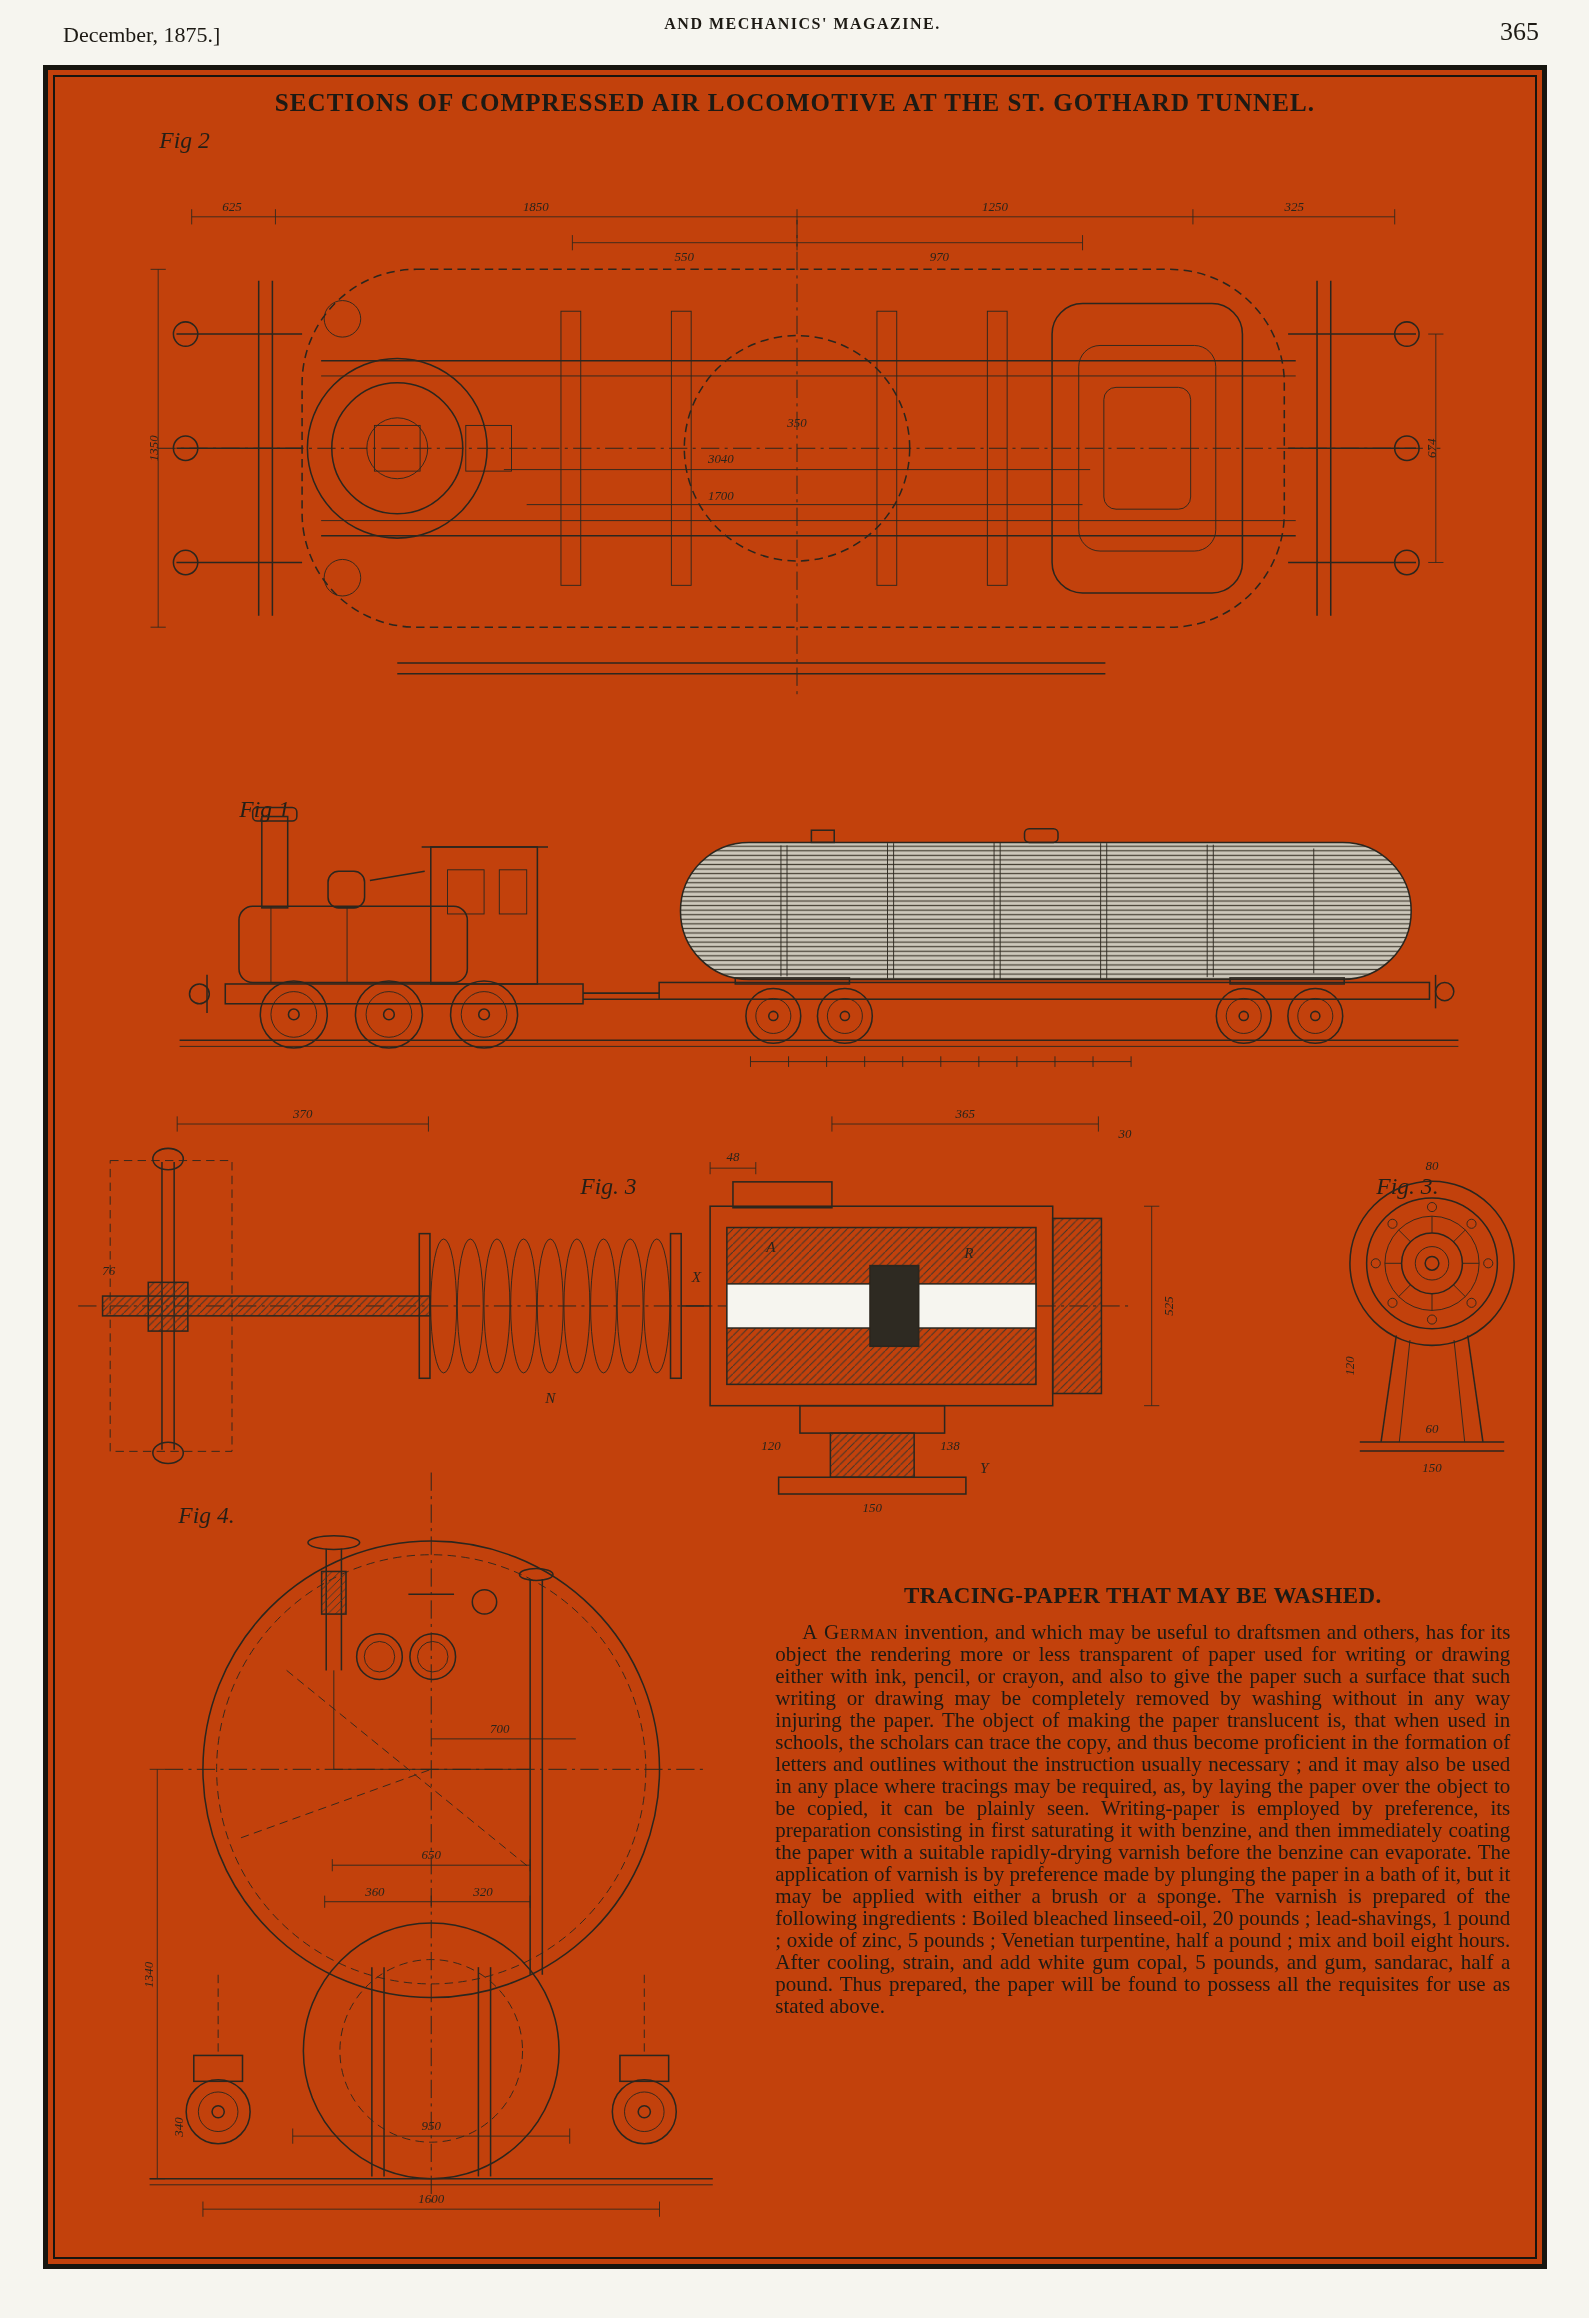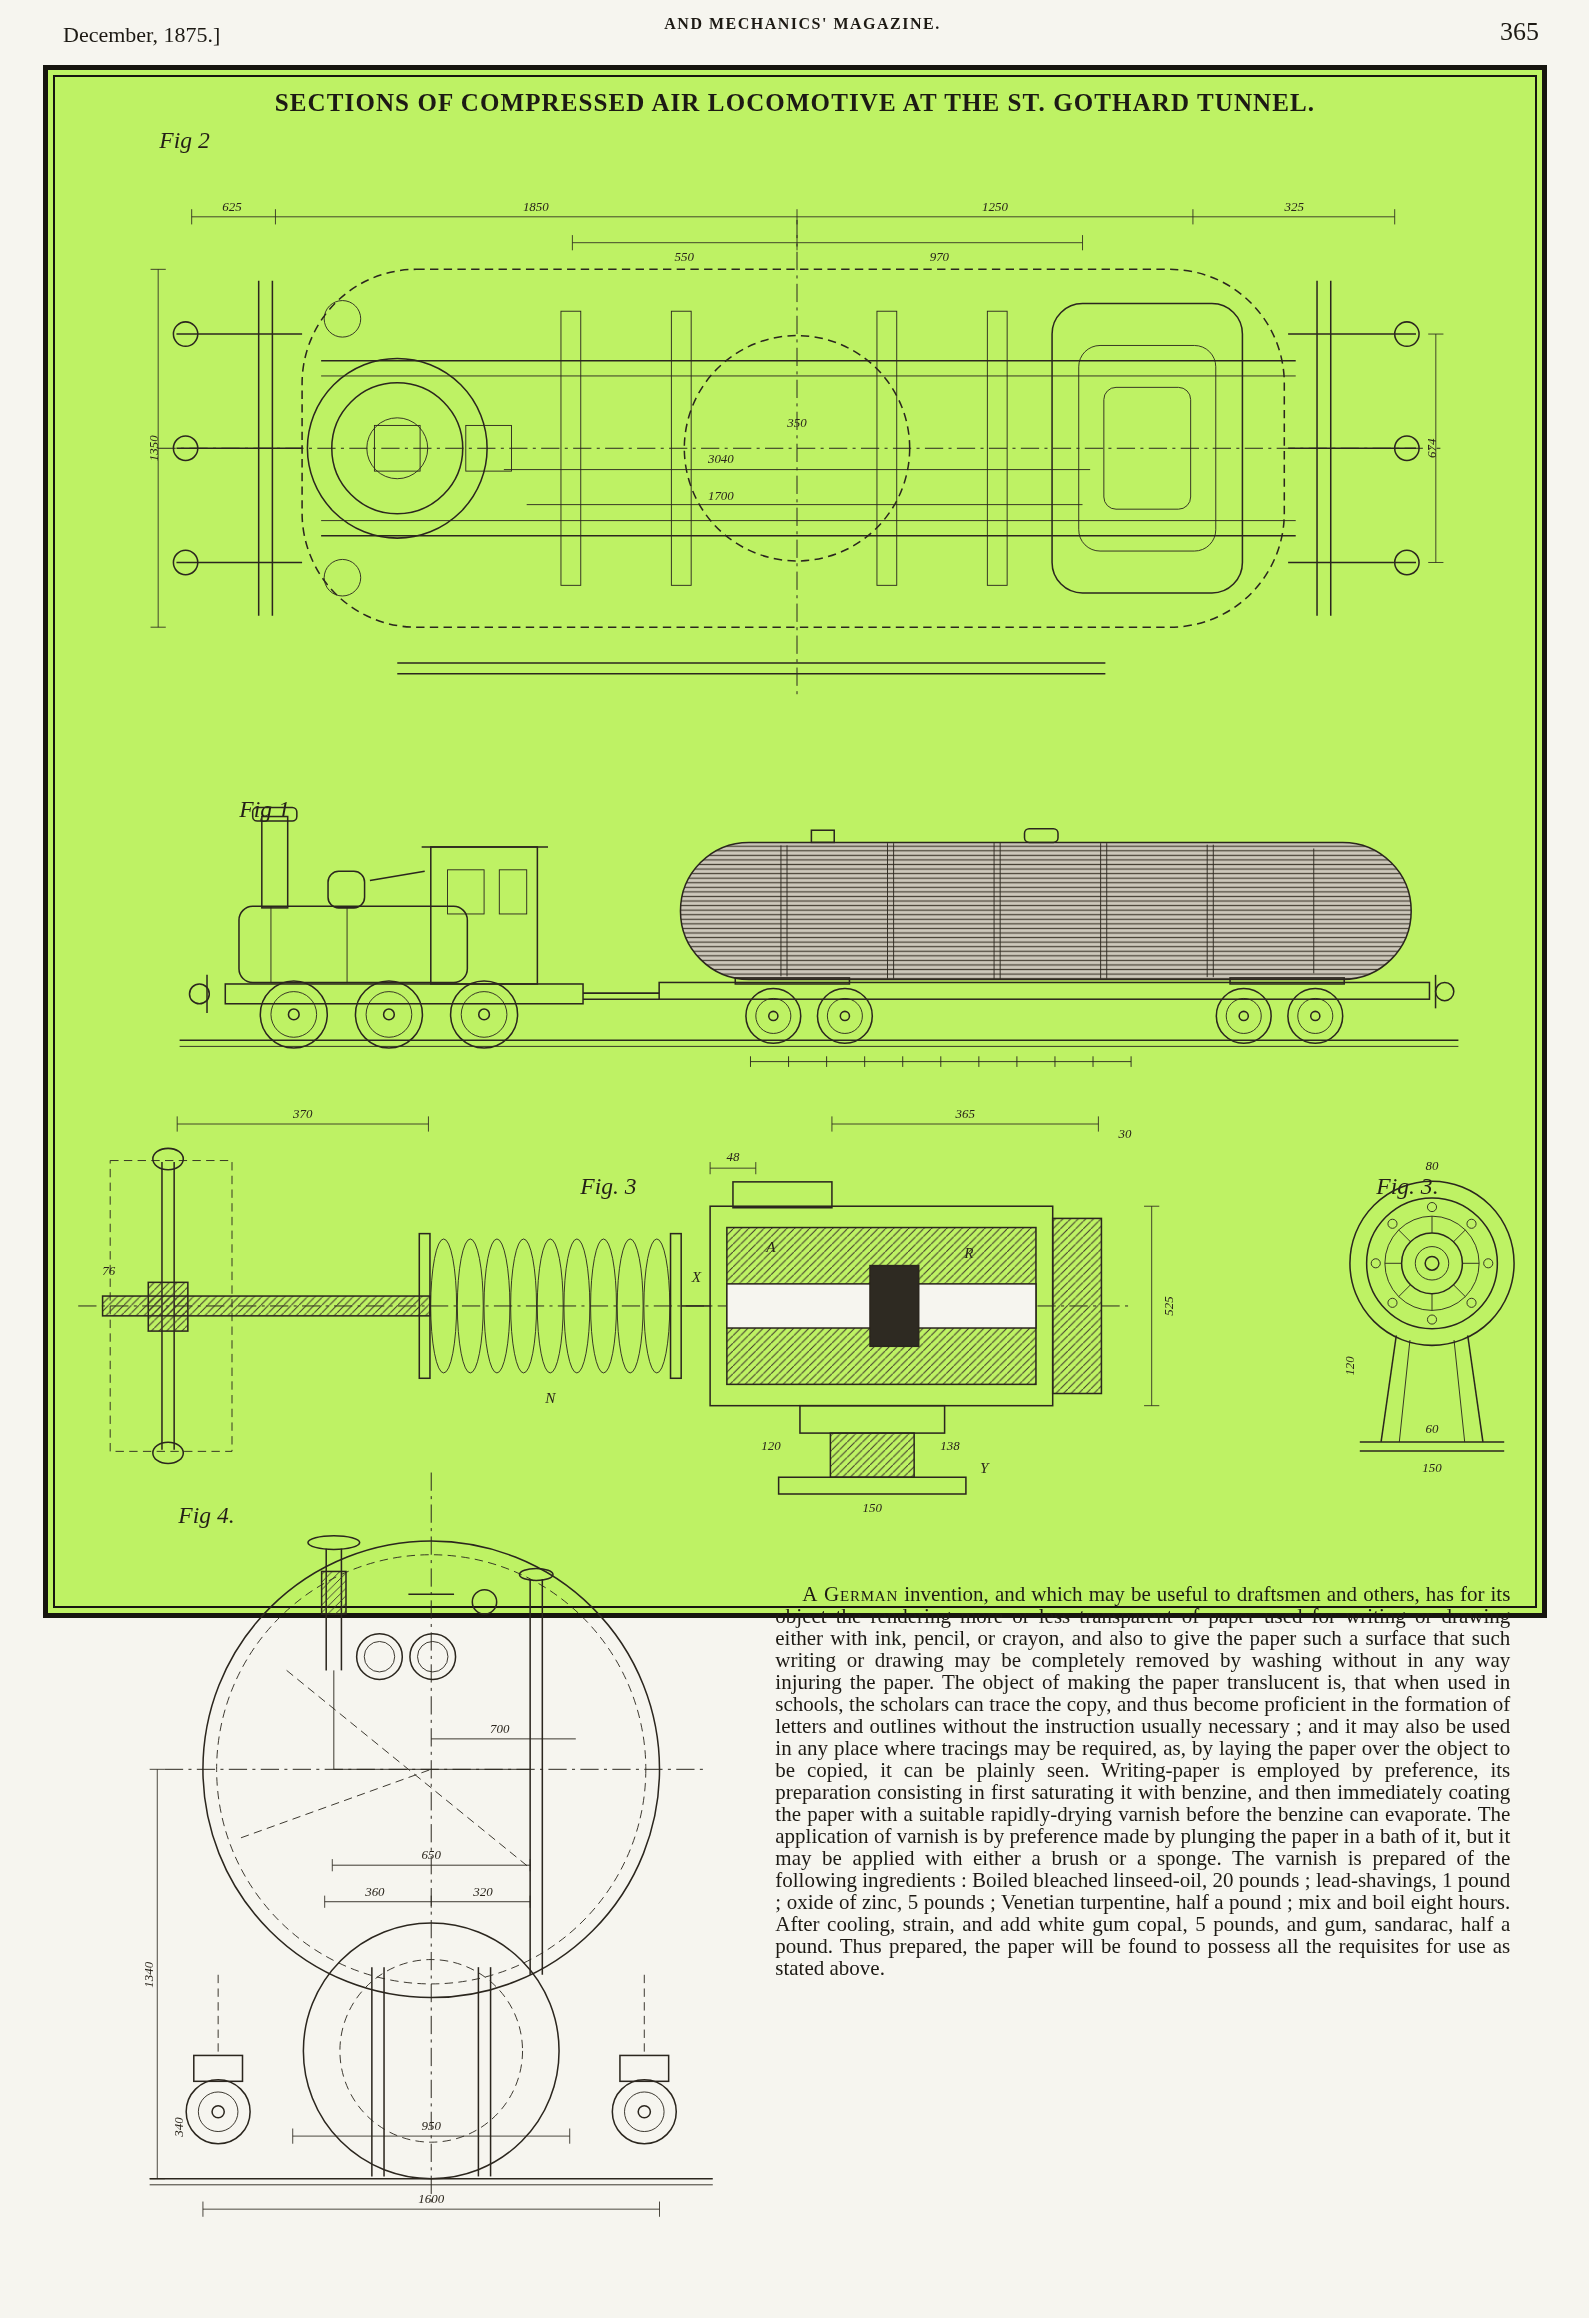--- a/index.html
+++ b/index.html
@@ -5,22 +5,22 @@
   html,body{margin:0;padding:0;background:#dedbd2;}
   .page{position:relative;width:1589px;height:2319px;background:#f6f5ef;
         font-family:"Liberation Serif","DejaVu Serif",serif;color:#1d1a14;overflow:hidden;}
   
   .header{position:absolute;top:15px;left:16px;right:0;height:38px;}
   .header .date{position:absolute;left:47px;top:6.9px;font-size:22px;}
   .header .mag{position:absolute;left:50%;transform:translateX(-50%);top:0;font-size:16px;
                font-weight:bold;letter-spacing:1.5px;}
   .header .pageno{position:absolute;right:50px;top:2.3px;font-size:26px;}
   
-  .plate{position:absolute;left:43px;top:65px;width:1504px;height:1553px;
-         border:5.3px solid #17150f;box-sizing:border-box;padding:5.3px;background:#bef264;}
+  .plate{position:absolute;left:43px;top:65px;width:1504px;height:2204px;
+         border:5.3px solid #17150f;box-sizing:border-box;padding:5.3px;background:#c2410c;}
   .plate-inner{position:relative;width:100%;height:100%;border:2.3px solid #17150f;box-sizing:border-box;}
   .plate-title{position:absolute;top:12px;left:0;width:100%;text-align:center;
                font-size:25px;font-weight:bold;letter-spacing:1.1px;}
   .figlabel{position:absolute;font-style:italic;font-size:23.6px;color:#241f17;}
   .fig{position:absolute;}
   
   svg .draw{stroke:#2b261e;fill:none;stroke-width:2;}
   svg .thin{stroke-width:1.2;}
   svg .dash{stroke-dasharray:11 7;}
   svg .cl{stroke-dasharray:24 7 4 7;stroke-width:1.3;}
@@ -427,20 +427,21 @@
         <text class="sm" x="430" y="548">650</text>
         <text class="sm" x="356" y="596">360</text>
         <text class="sm" x="498" y="596">320</text>
         <text class="sm" x="430" y="904">950</text>
         <text class="sm" x="430" y="1000">1600</text>
         <text class="sm" x="58" y="706" transform="rotate(-90 58 700)">1340</text>
         <text class="sm" x="98" y="906" transform="rotate(-90 98 900)">340</text>
       </svg>
 
       <div class="article">
+        <h2>TRACING-PAPER THAT MAY BE WASHED.</h2>
         <p><span class="sc">A German</span>
 <span>invention, and which may be useful to draftsmen and others, has for its object the rendering more or less transparent of paper used for writing or drawing either with ink, pencil, or crayon, and also to give the paper such a surface that such writing or drawing may be completely removed by washing without in any way injuring the paper.  The object of making the paper translucent is, that when used in schools, the scholars can trace the copy, and thus become proficient in the formation of letters and outlines without the instruction usually necessary ; and it may also be used in any place where tracings may be required, as, by laying the paper over the object to be copied, it can be plainly seen.  Writing-paper is employed by preference, its preparation consisting in first saturating it with benzine, and then immediately coating the paper with a suitable rapidly-drying varnish before the benzine can evaporate.  The application of varnish is by preference made by plunging the paper in a bath of it, but it may be applied with either a brush or a sponge.  The varnish is prepared of the following ingredients : Boiled bleached linseed-oil, 20 pounds ; lead-shavings, 1 pound ; oxide of zinc, 5 pounds ; Venetian turpentine, half a pound ; mix and boil eight hours.  After cooling, strain, and add white gum copal, 5 pounds, and gum, sandarac, half a pound.  Thus prepared, the paper will be found to possess all the requisites for use as stated above.</span></p>
       </div>
 
     </div>
   </div>
 </div>
 
 
 </body></html>

